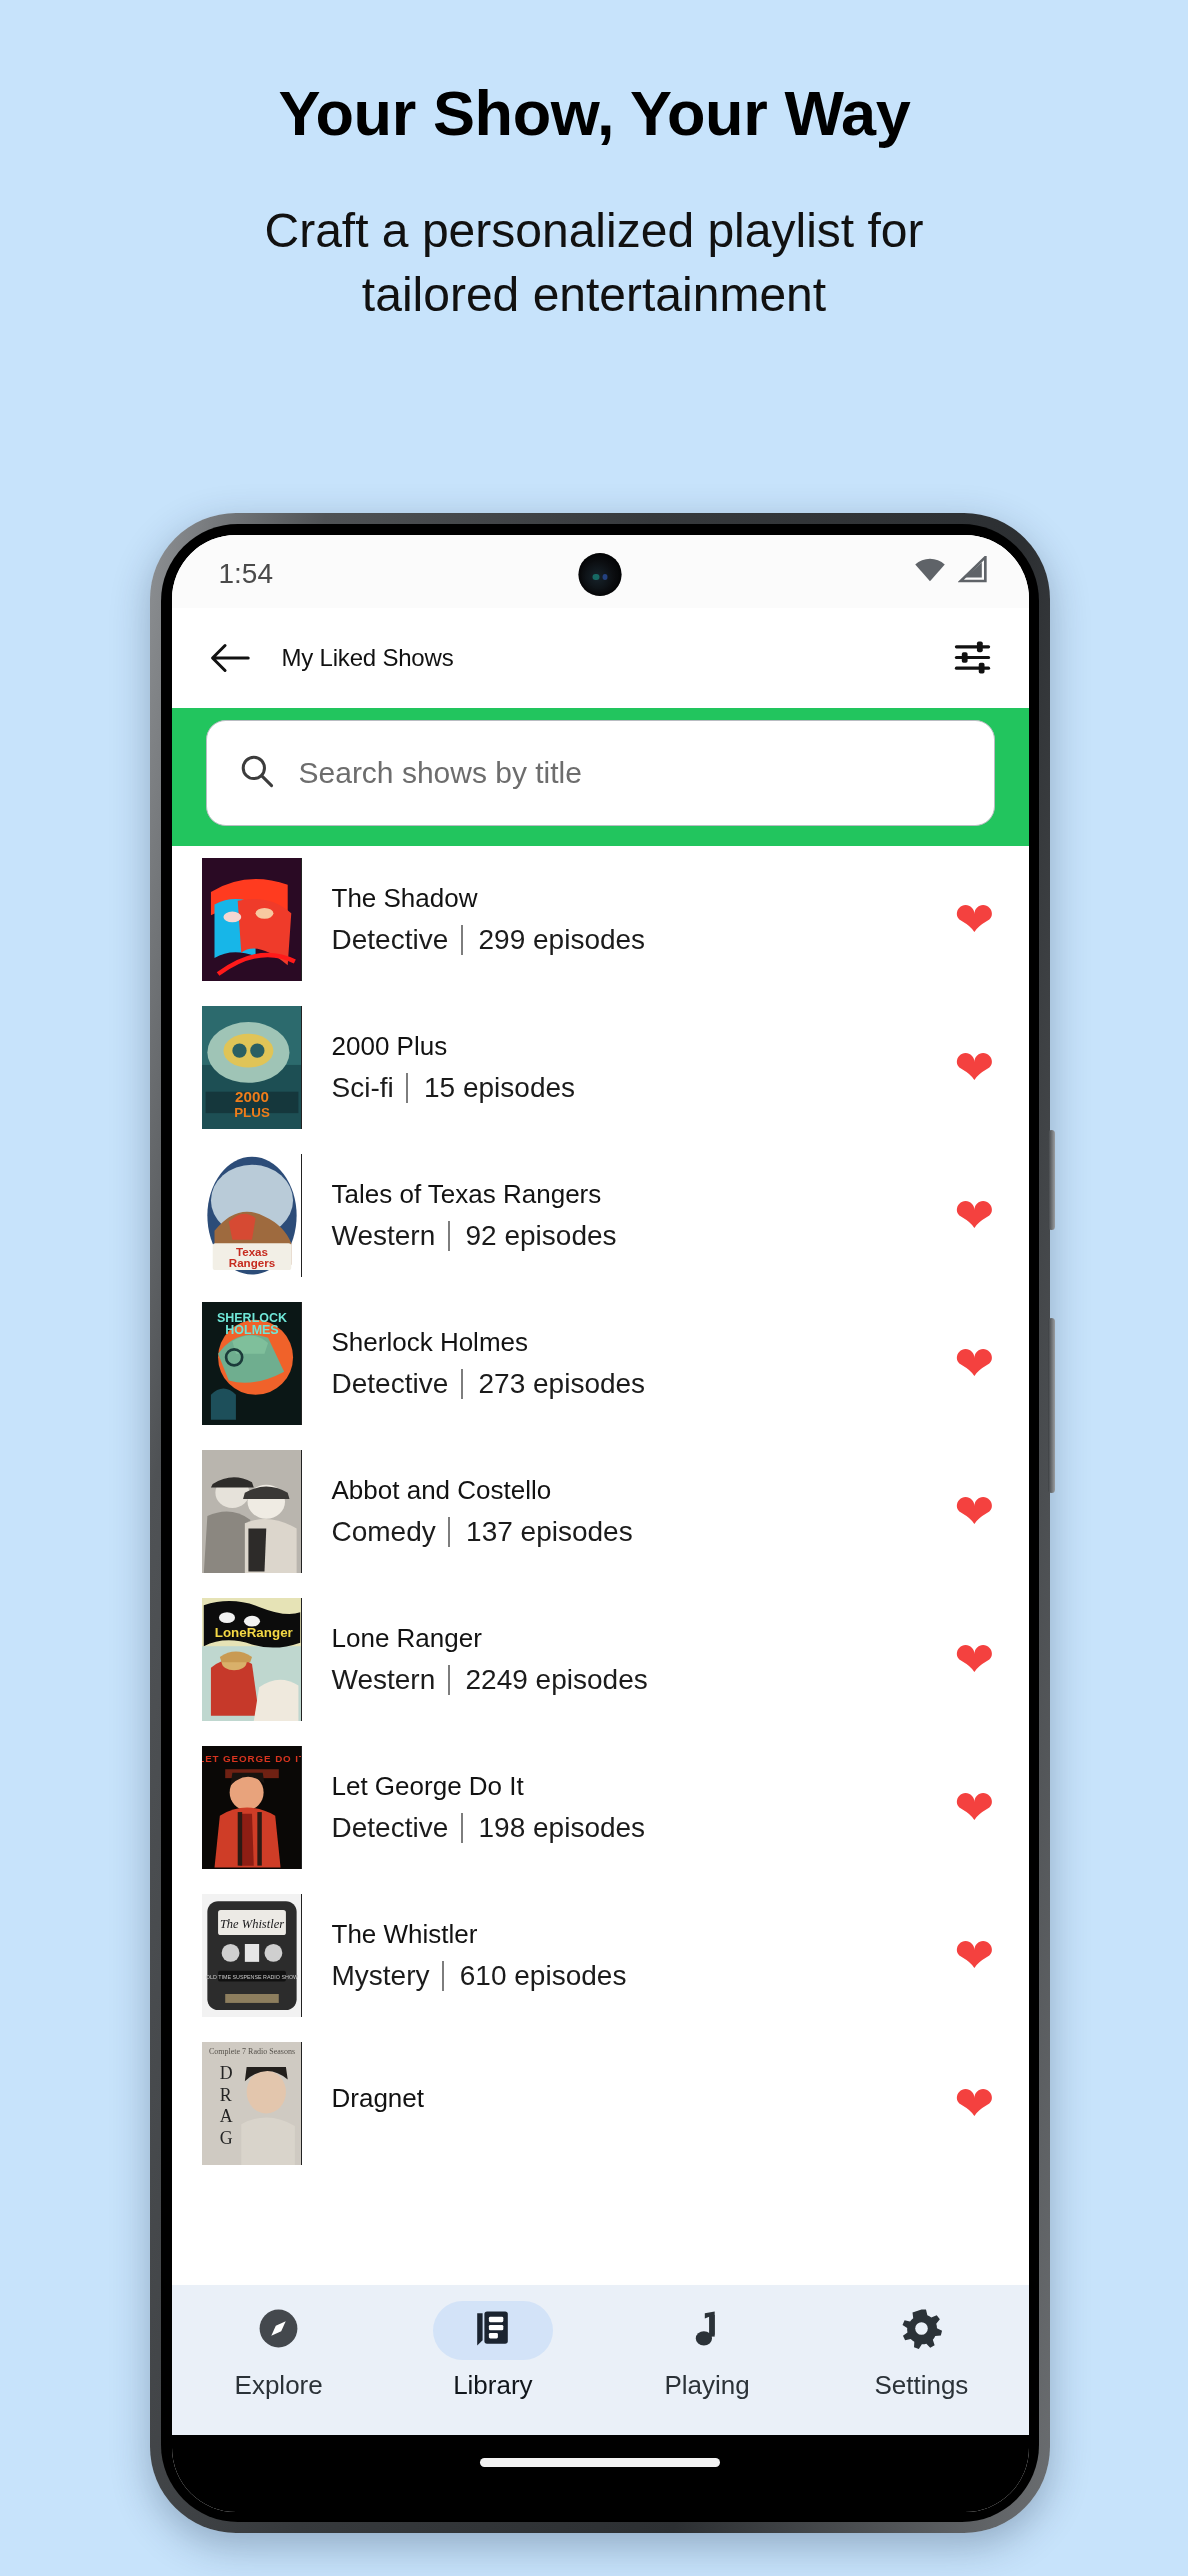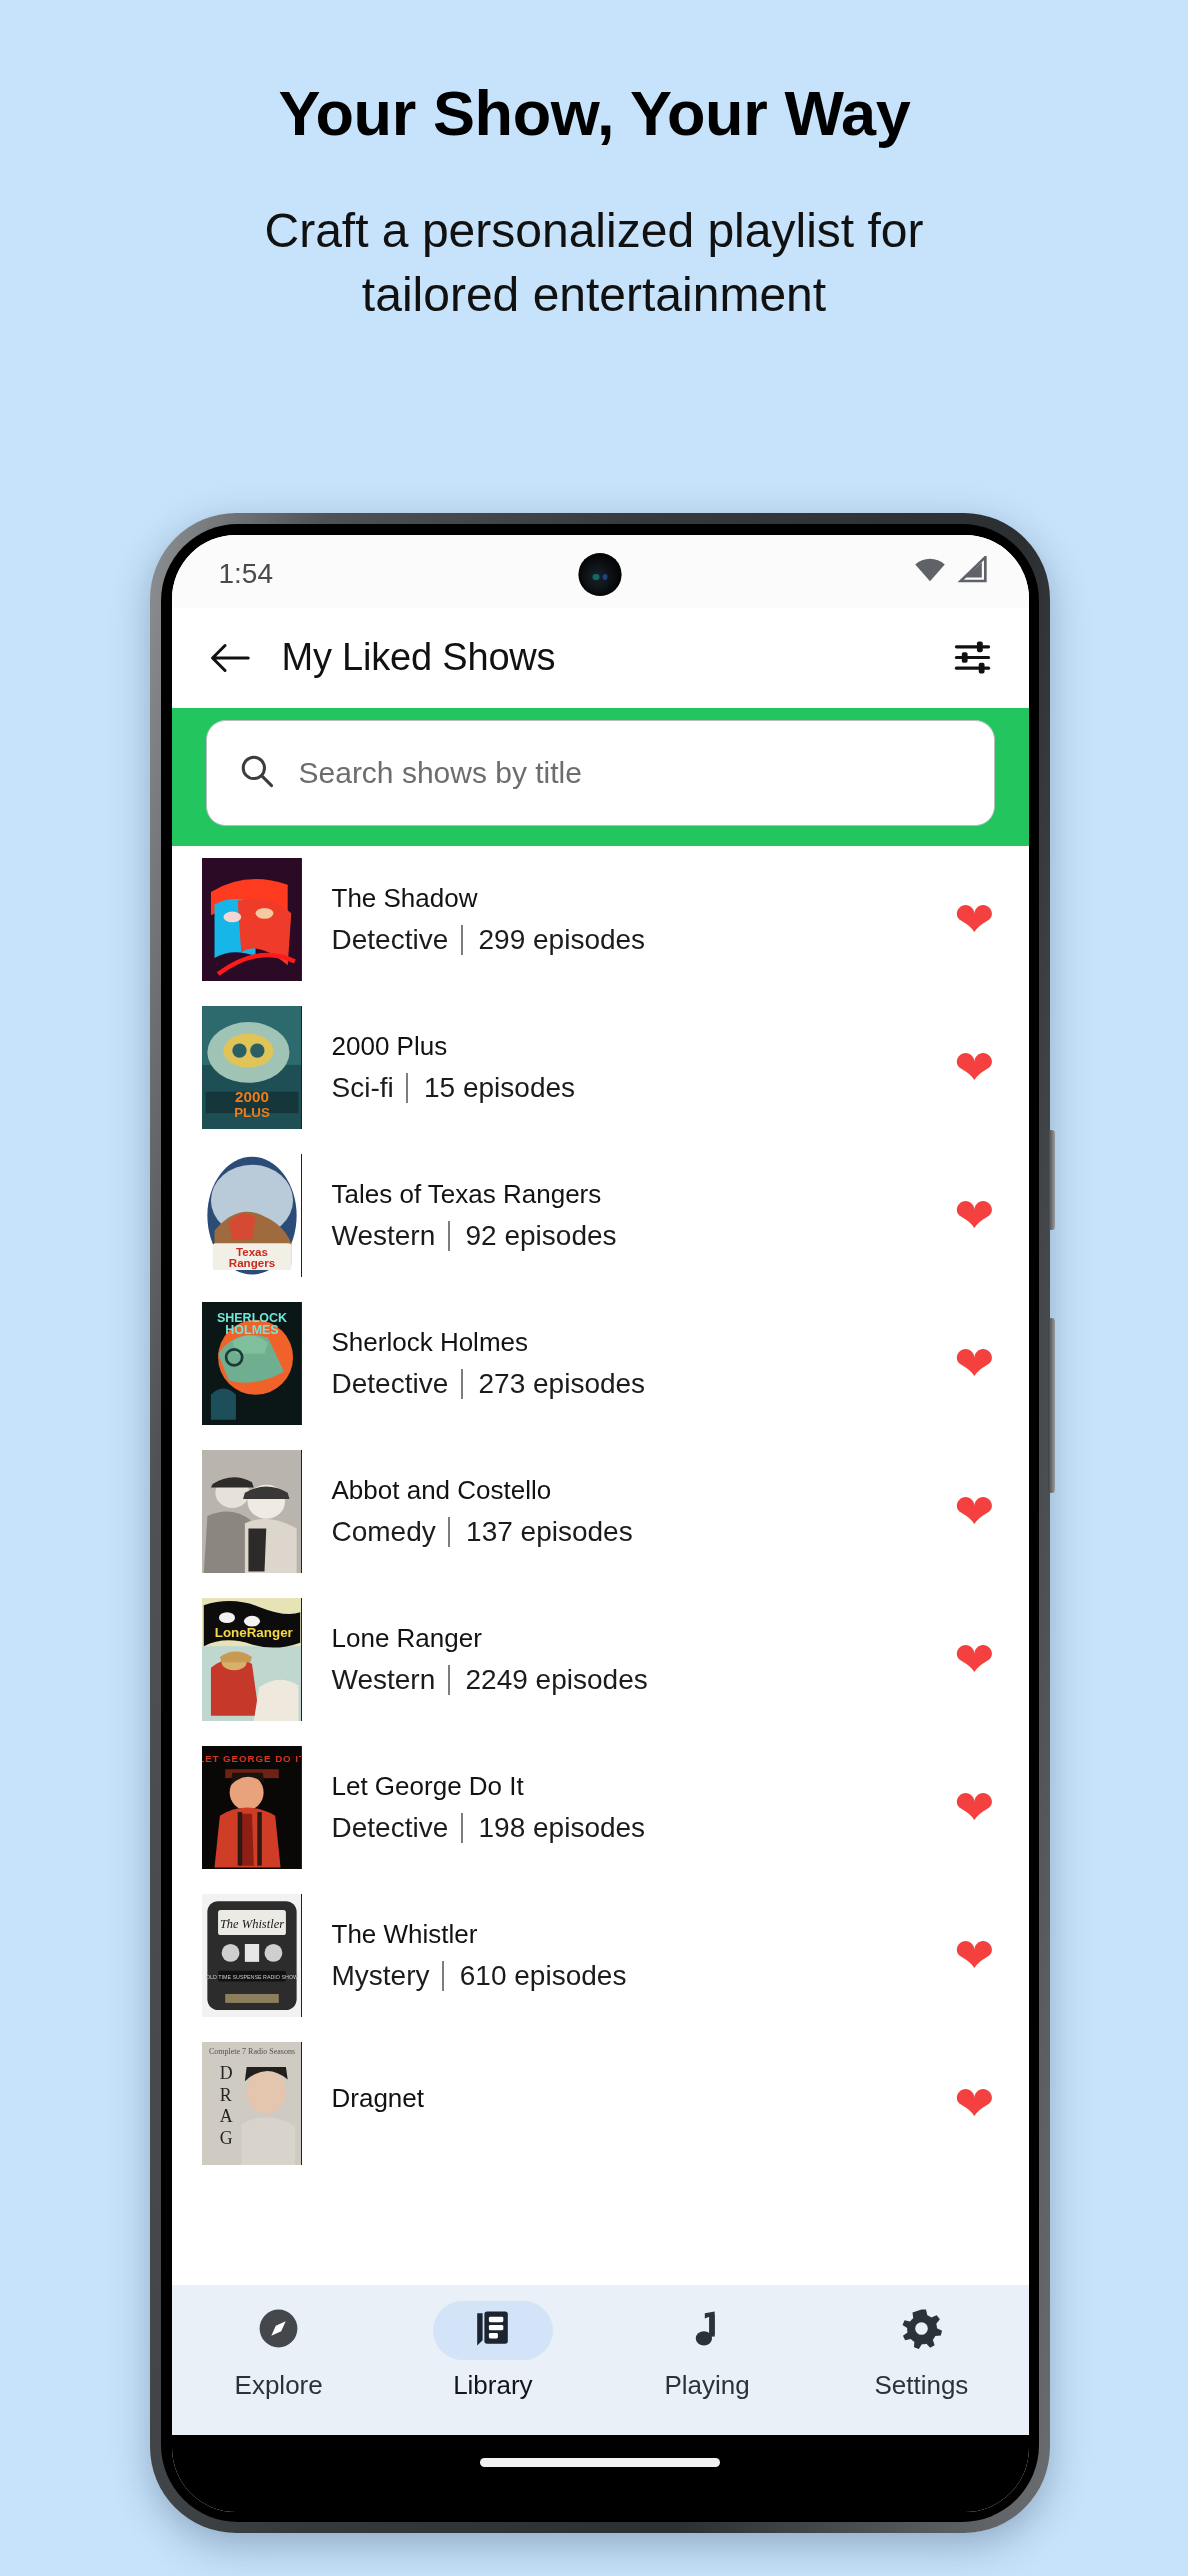--- a/index.html
+++ b/index.html
@@ -164,21 +164,21 @@
     padding: 0 34px;
     box-sizing: border-box;
   }
   .back-arrow {
     width: 47px; height: 47px;
     display: flex; align-items: center; justify-content: center;
     cursor: pointer;
   }
   .appbar-title {
     margin-left: 29px;
-    font-size: 38px;
+    font-size: 24px;
     color: #111;
     font-weight: 400;
     letter-spacing: -0.2px;
   }
   .tune-icon {
     margin-left: auto;
     width: 45px; height: 45px;
     display: flex; align-items: center; justify-content: center;
     cursor: pointer;
   }

